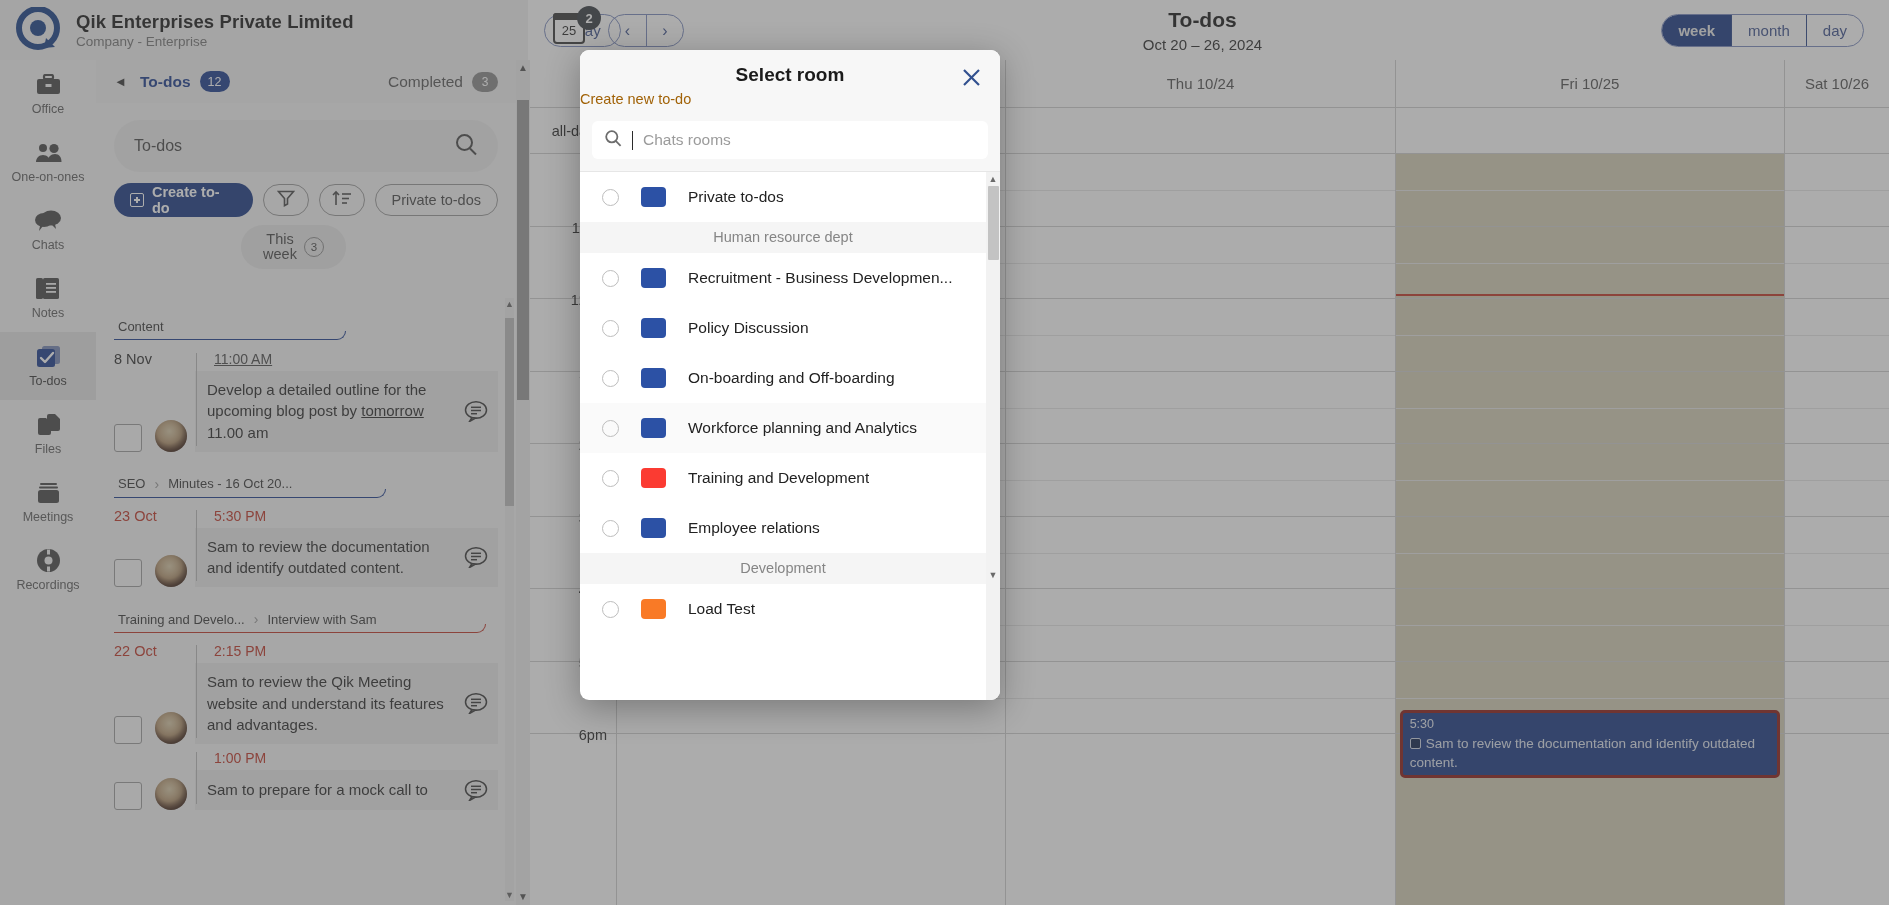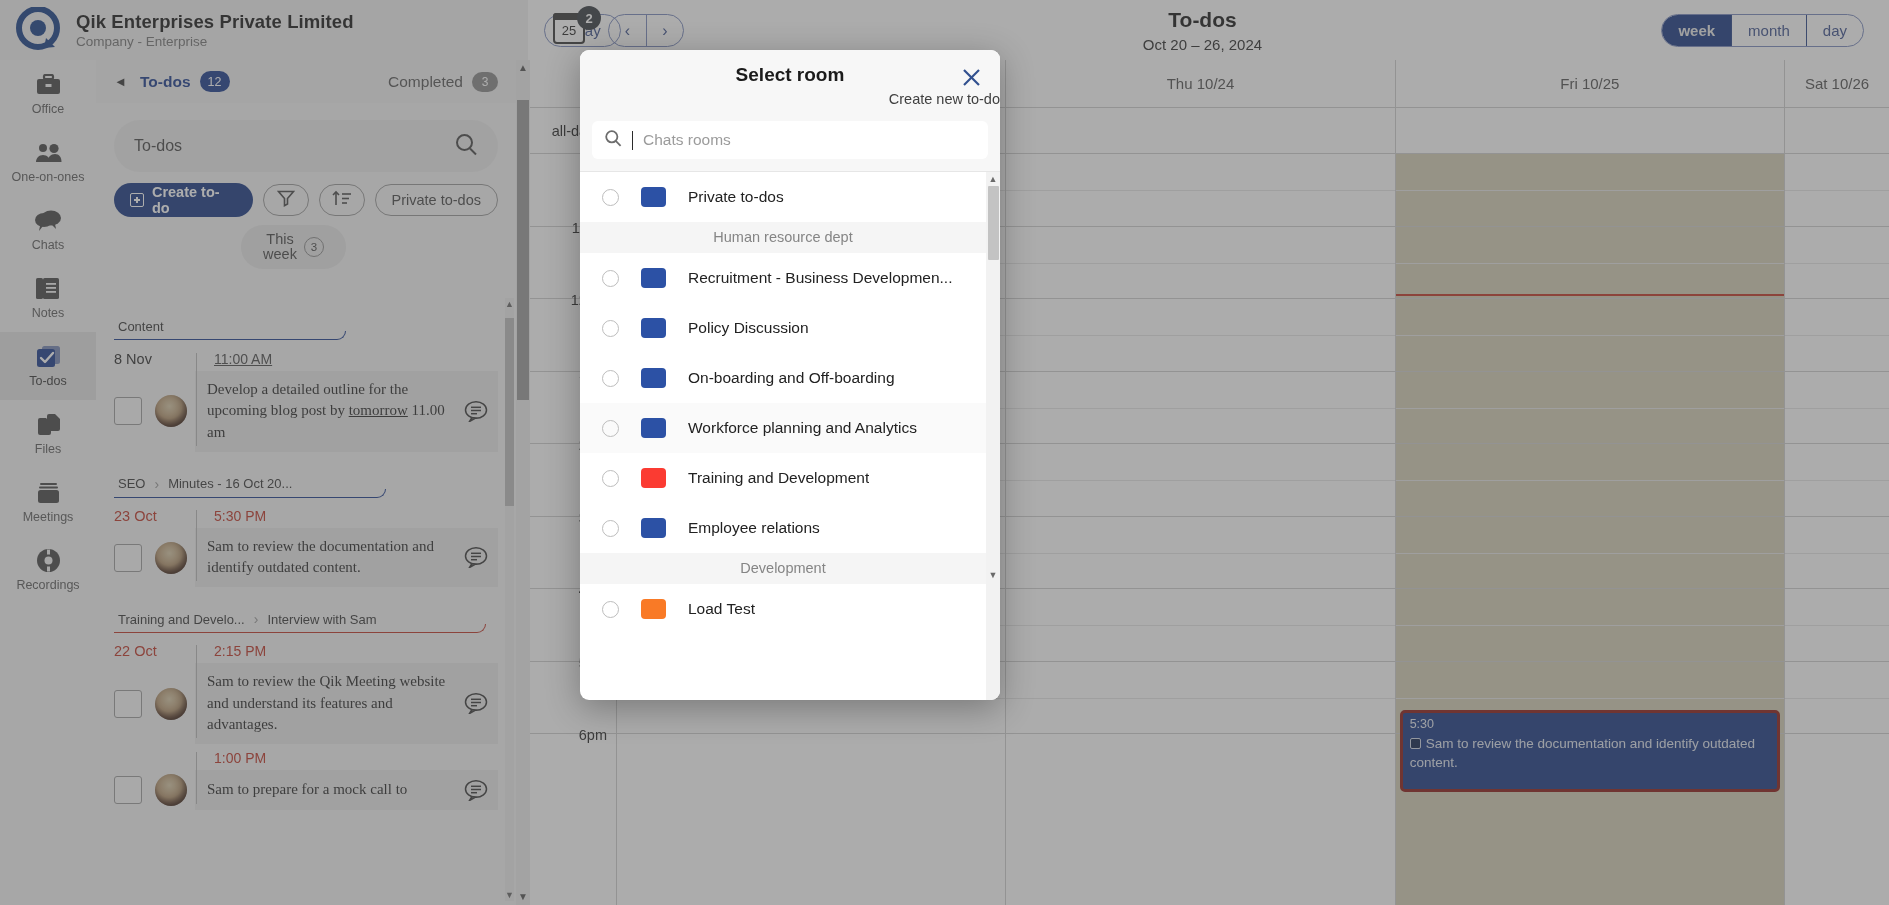--- a/index.html
+++ b/index.html
@@ -138,21 +138,21 @@
   .tag-sep { color: #9a9a9a; font-size: 14px; }
 
   .todo-row { margin: 6px 18px 0 18px; position: relative; }
   .tr-date {
     position: absolute; left: 0; top: 0; width: 78px; font-size: 14.5px; color: #333;
   }
   .tr-date.red { color: #c0392b; }
   .tr-vline { position: absolute; left: 82px; top: 2px; bottom: 6px; width: 1px; background: #b9b9b9; }
   .tr-time { margin-left: 100px; font-size: 14px; color: #4f4f4f; text-decoration: underline; }
   .tr-time.red { color: #c0392b; text-decoration: none; }
-  .tr-body { display: flex; align-items: center; margin-top: 4px; font-family: Liberation Serif, serif; }
+  .tr-body { display: flex; align-items: flex-end; margin-top: 4px; }
   .tr-check {
     width: 28px; height: 28px; border: 1px solid #9d9d9d; background: #f7f7f7; border-radius: 3px;
     flex: 0 0 28px; cursor: pointer;
   }
   .tr-avatar {
     width: 32px; height: 32px; border-radius: 50%; margin-left: 13px; flex: 0 0 32px;
     background: radial-gradient(circle at 45% 35%, #d8c9a8 0%, #b99a74 45%, #6b4632 72%, #3b2a20 100%);
     box-shadow: inset -3px -4px 7px rgba(0,0,0,.35);
   }
   .tr-card {
@@ -254,21 +254,21 @@
   }
 
   
   .modal {
     position: absolute; left: 580px; top: 50px; width: 420px; height: 650px;
     background: #ffffff; border-radius: 9px; box-shadow: 0 8px 34px rgba(0,0,0,.30);
     z-index: 30; overflow: hidden; display: flex; flex-direction: column;
   }
   .modal-head { background: #f7f7f7; padding: 14px 0 0 0; position: relative; flex: 0 0 auto; }
   .modal-title { text-align: center; font-size: 19px; font-weight: 700; color: #1b1b1b; }
-  .modal-sub { text-align: right; font-size: 14.5px; color: #404040; margin-top: 5px; }
+  .modal-sub { text-align: left; font-size: 14.5px; color: #a16207; margin-top: 5px; }
   .modal-close {
     position: absolute; right: 14px; top: 12px; width: 30px; height: 30px;
     display: flex; align-items: center; justify-content: center; cursor: pointer;
   }
   .modal-close svg { stroke: #31508f; stroke-width: 2.2; }
   .modal-search {
     margin: 14px 12px 12px 12px; height: 38px; background: #fff; border-radius: 6px;
     display: flex; align-items: center; padding: 0 12px; gap: 10px; cursor: text;
   }
   .modal-search svg { stroke: #6d6d6d; fill: none; stroke-width: 1.8; flex: 0 0 auto; }
@@ -684,21 +684,21 @@
           <div class="cal-day-col highlight">
             <div class="cal-hour-cell"></div>
               <div class="cal-hour-cell"></div>
               <div class="cal-hour-cell"></div>
               <div class="cal-hour-cell"></div>
               <div class="cal-hour-cell"></div>
               <div class="cal-hour-cell"></div>
               <div class="cal-hour-cell"></div>
               <div class="cal-hour-cell"></div>
             <div class="now-marker" style="top:140px;"></div>
-            <div class="cal-event" style="left:4px; right:4px; top:556px; height:82px;">
+            <div class="cal-event" style="left:4px; right:4px; top:556px; height:68px;">
               <div class="ev-time">5:30</div>
               <div><span class="ev-check"></span><span>Sam to review the documentation and identify outdated content.</span></div>
             </div>
           </div>
           <div class="cal-day-col" style="flex:0 0 105px;">
             <div class="cal-hour-cell"></div>
               <div class="cal-hour-cell"></div>
               <div class="cal-hour-cell"></div>
               <div class="cal-hour-cell"></div>
               <div class="cal-hour-cell"></div>

